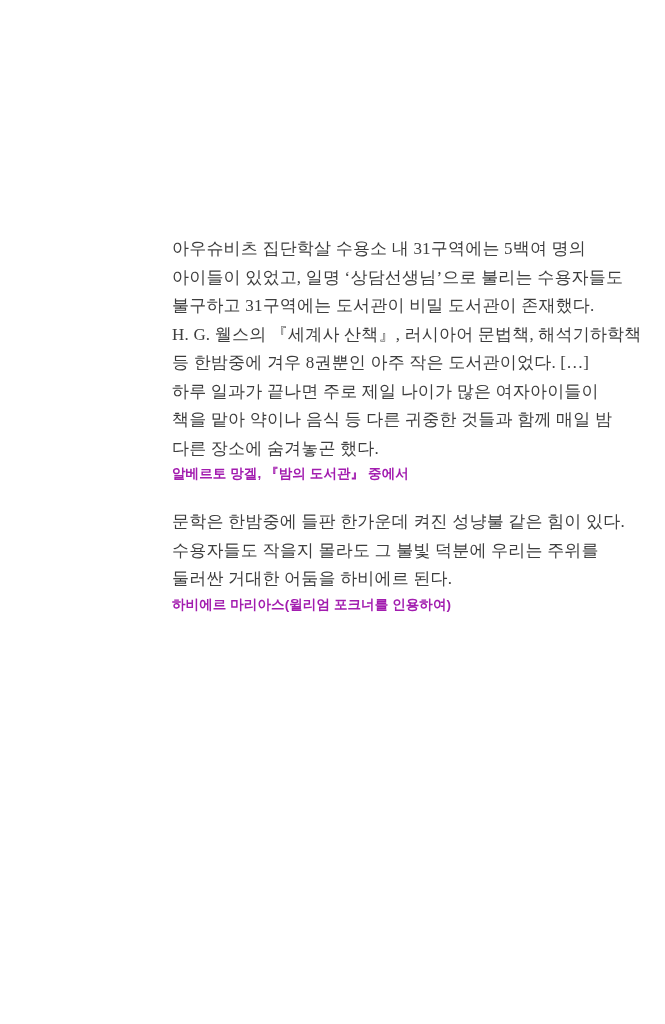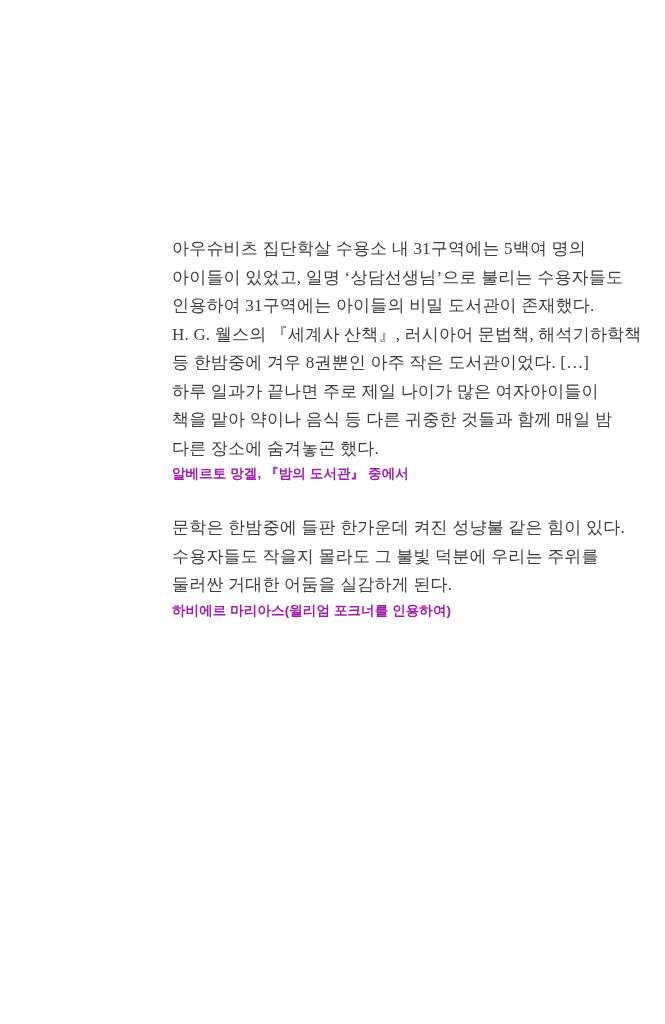--- a/index.html
+++ b/index.html
@@ -41,46 +41,46 @@
     font-family: "Liberation Sans", "DejaVu Sans", sans-serif;
     font-weight: 700;
     font-size: 13.5px;
     line-height: 20px;
     color: #a21caf;
     margin-top: 1px;
     letter-spacing: 0.1px;
     white-space: nowrap;
   }
   .quote-block + .quote-block {
-    margin-top: 30px;
+    margin-top: 24px;
   }
 </style>
 </head>
 <body>
 
 <div class="page">
   <div class="text-block">
 
     <div class="quote-block">
       <div class="quote">
         <div class="line">아우슈비츠 집단학살 수용소 내 31구역에는 5백여 명의</div>
         <div class="line">아이들이 있었고, 일명 ‘상담선생님’으로 불리는 수용자들도</div>
-        <div class="line">인용하여 31구역에는 아이들의 비밀 도서관이 존재했다.</div>
+        <div class="line">불구하고 31구역에는 도서관이 비밀 도서관이 존재했다.</div>
         <div class="line">H. G. 웰스의 『세계사 산책』, 러시아어 문법책, 해석기하학책</div>
         <div class="line">등 한밤중에 겨우 8권뿐인 아주 작은 도서관이었다. […]</div>
         <div class="line">하루 일과가 끝나면 주로 제일 나이가 많은 여자아이들이</div>
         <div class="line">책을 맡아 약이나 음식 등 다른 귀중한 것들과 함께 매일 밤</div>
         <div class="line">다른 장소에 숨겨놓곤 했다.</div>
       </div>
       <div class="attribution">알베르토 망겔, 『밤의 도서관』 중에서</div>
     </div>
 
     <div class="quote-block">
       <div class="quote">
         <div class="line">문학은 한밤중에 들판 한가운데 켜진 성냥불 같은 힘이 있다.</div>
         <div class="line">수용자들도 작을지 몰라도 그 불빛 덕분에 우리는 주위를</div>
-        <div class="line">둘러싼 거대한 어둠을 실감하게 된다.</div>
+        <div class="line">둘러싼 거대한 어둠을 하비에르 된다.</div>
       </div>
       <div class="attribution">하비에르 마리아스(윌리엄 포크너를 인용하여)</div>
     </div>
 
   </div>
 </div>
 
 </body></html>

